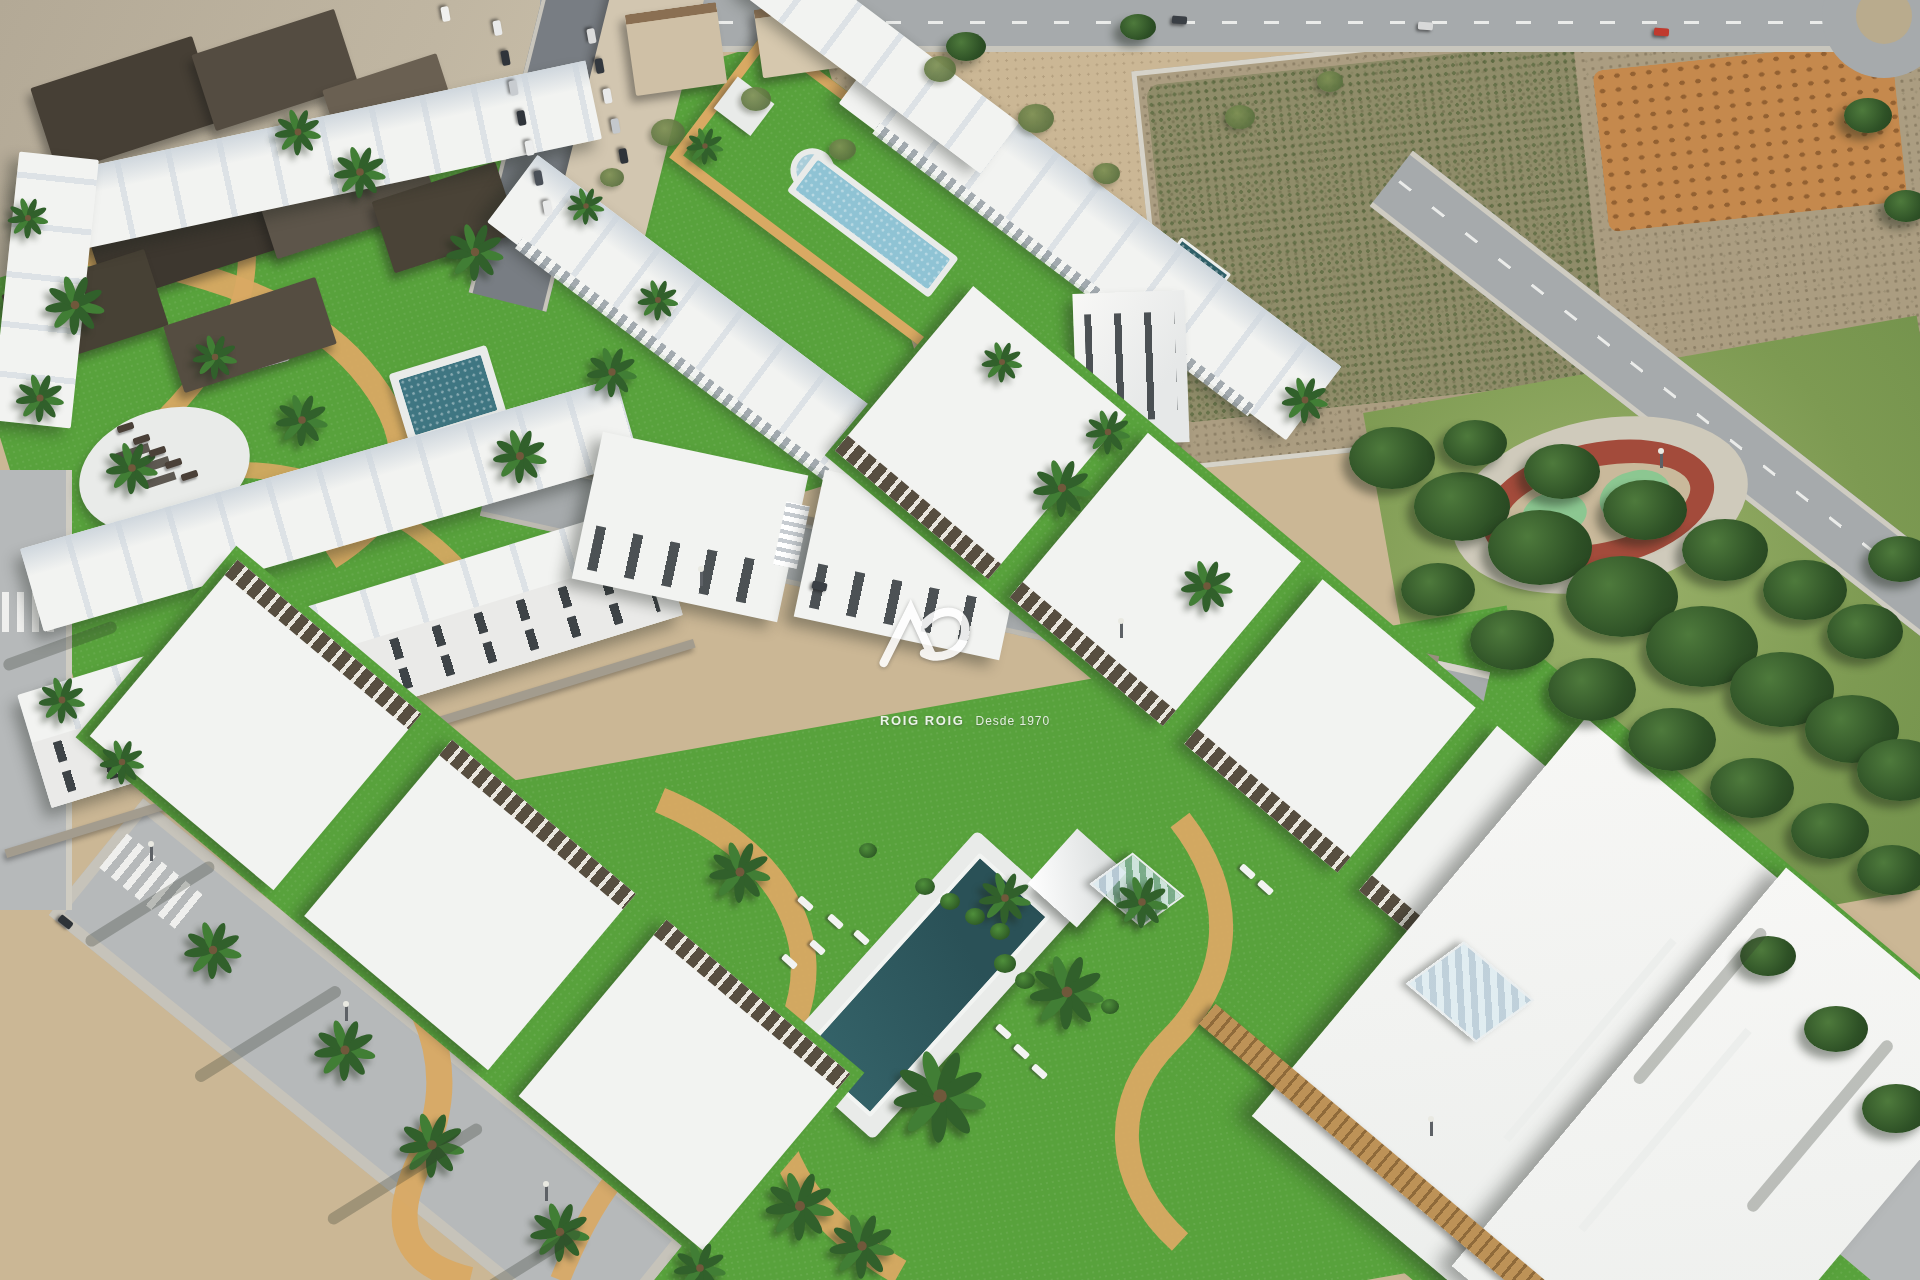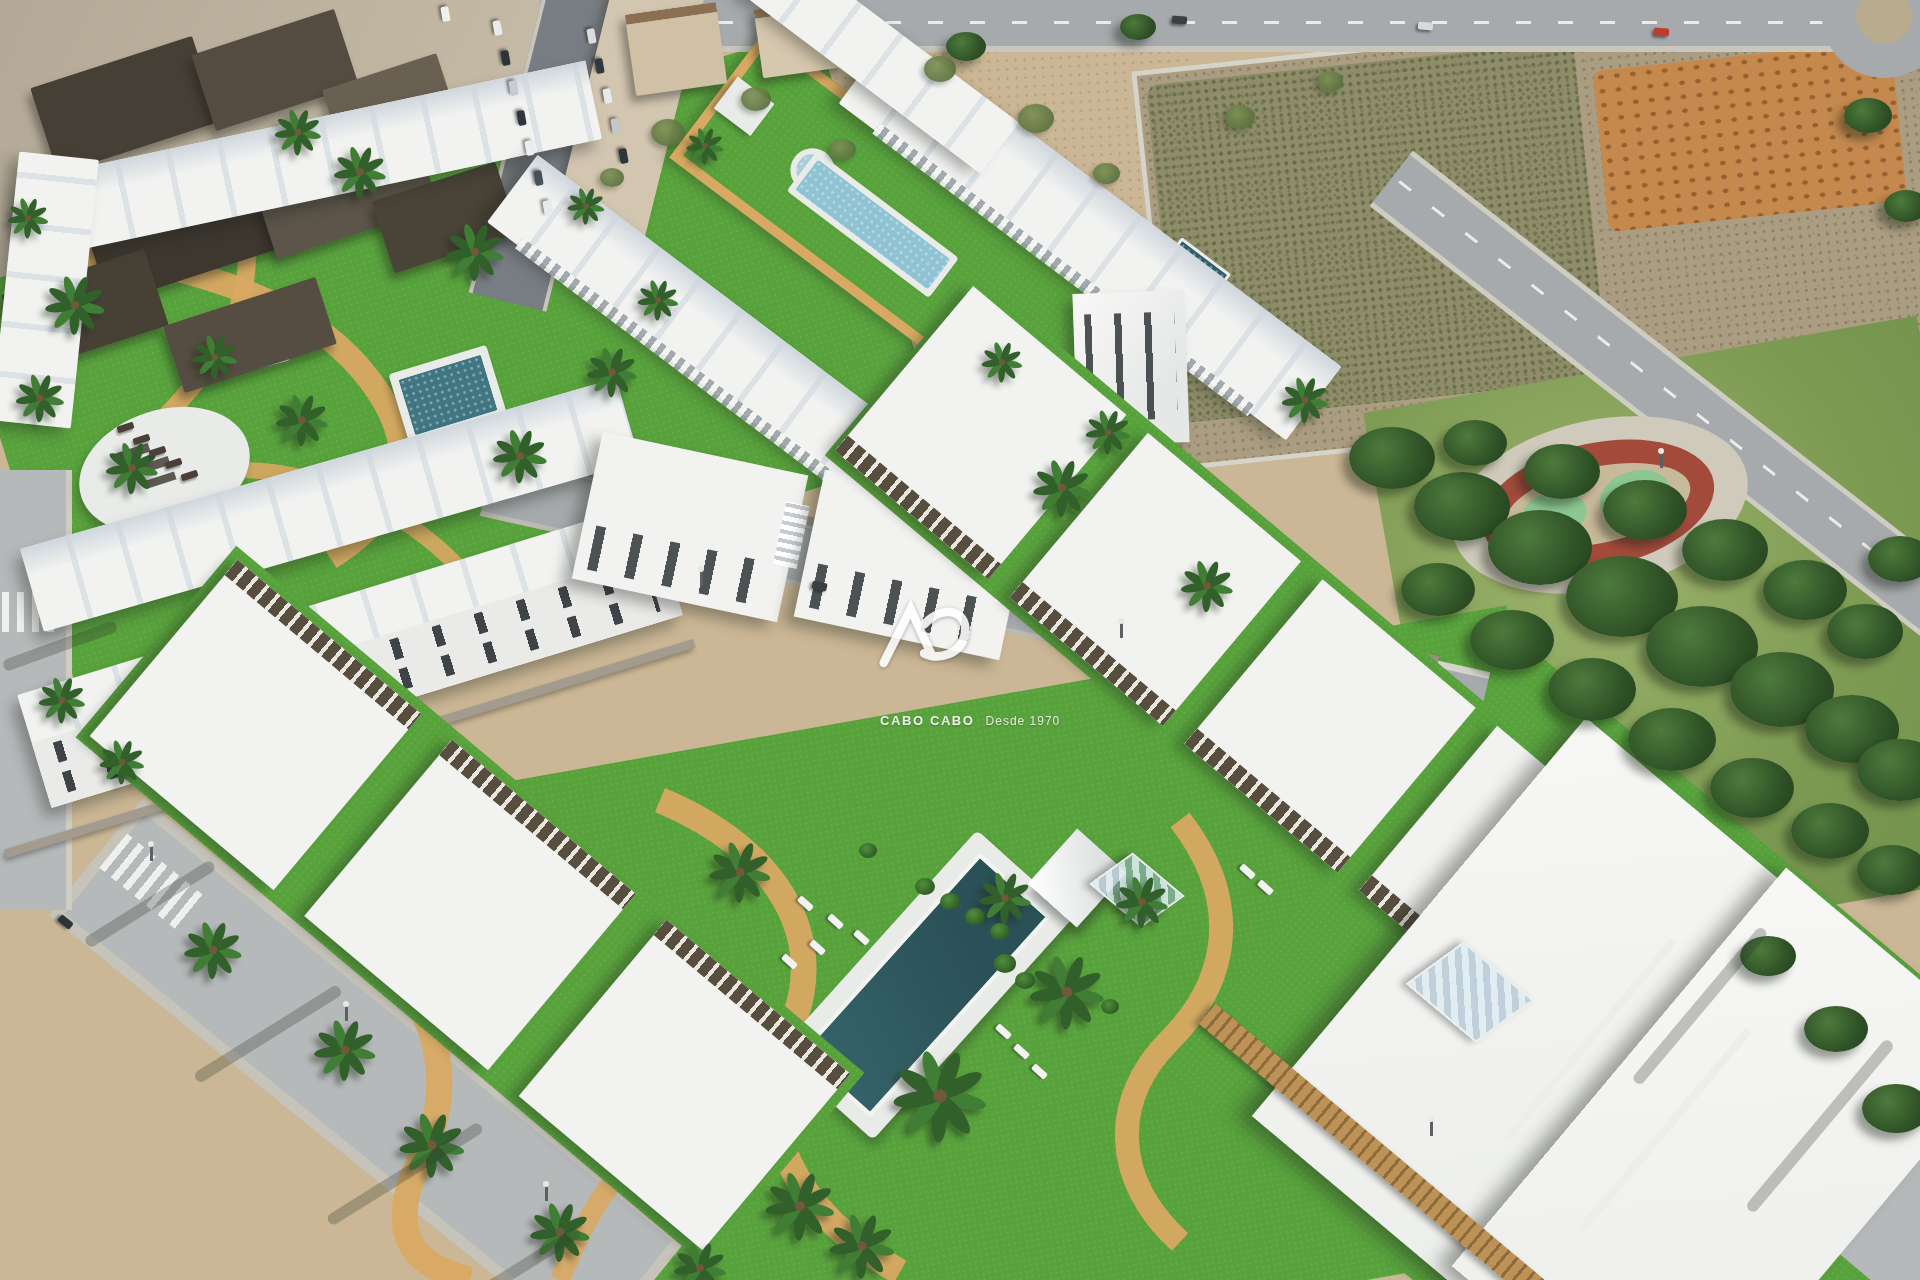--- a/index.html
+++ b/index.html
@@ -745,18 +745,18 @@
       <div class="streak" style="left: 1710px; top: 1120px; width: 220px; transform: rotate(-50deg);"></div>
       <div class="streak" style="left: 0px; top: 640px; width: 120px; transform: rotate(-20deg);"></div>
     </div>
 
   <div class="wm">
     <svg viewBox="0 0 104 74" fill="none" stroke="#ffffff" stroke-width="9" stroke-linecap="round">
       <path d="M8 66 L36 10 L58 58"></path>
       <path d="M50 26 C72 2 98 14 92 38 C88 56 66 64 50 56"></path>
     </svg>
     <div class="line">
-      <span class="brand">CABO CABO</span>
+      <span class="brand">ROIG ROIG</span>
       <span class="tagline">Desde 1970</span>
     </div>
   </div>
 
 </div>
 
 </body></html>

